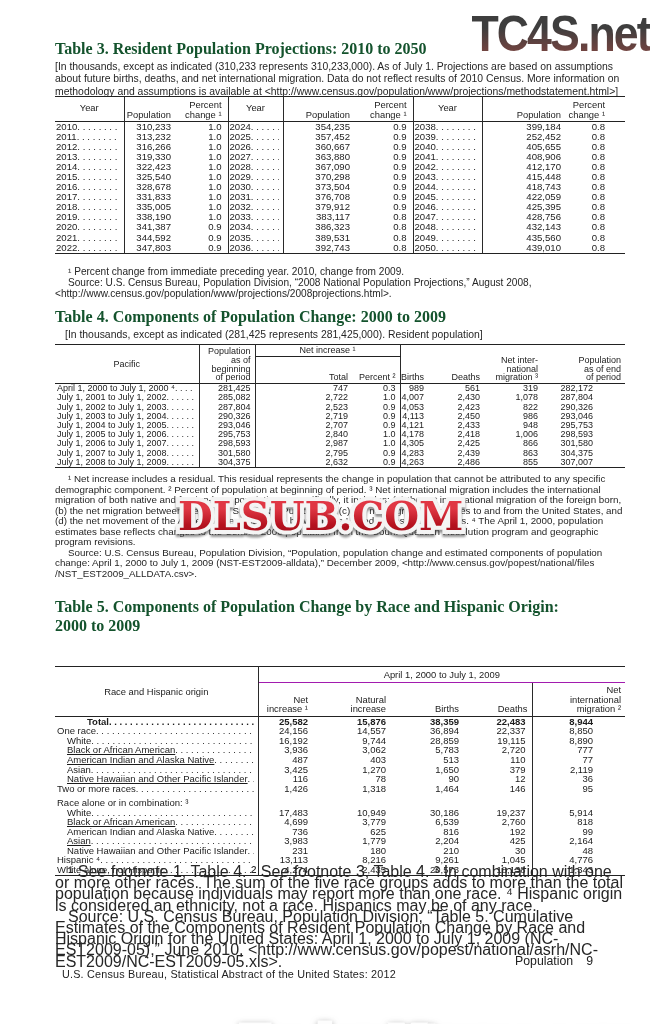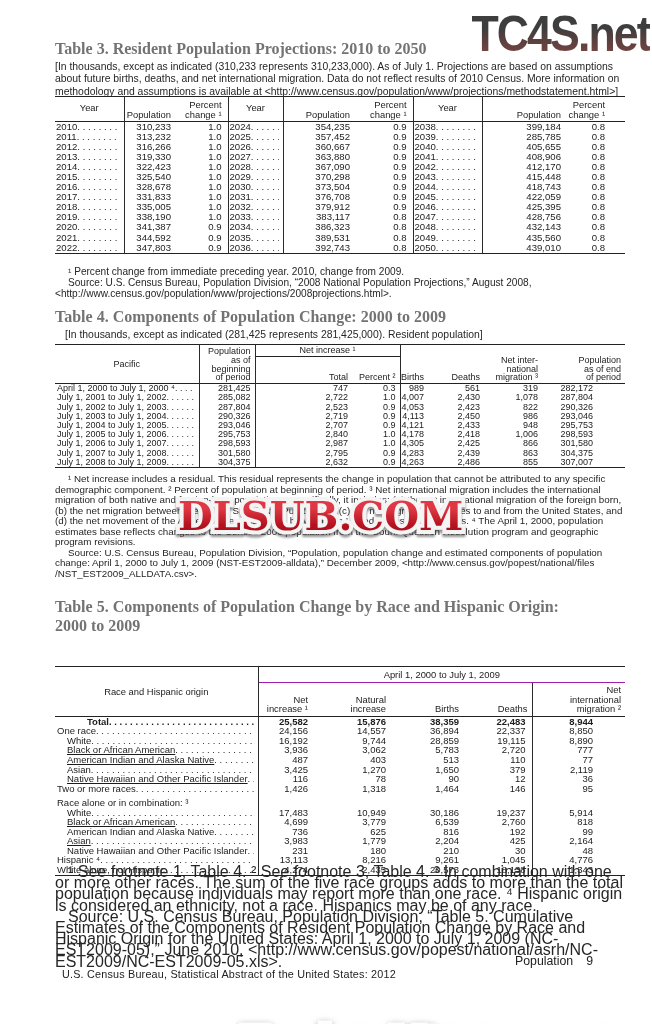--- a/index.html
+++ b/index.html
@@ -1,21 +1,21 @@
 <!DOCTYPE html>
 <html><head>
 <meta charset="utf-8">
 <style>
   html,body{margin:0;padding:0;background:#e8e8e8;}
   .page{position:relative;width:652px;height:1024px;background:#ffffff;overflow:hidden;
         font-family:"Liberation Sans",sans-serif;color:#1c1c1c;}
   .abs{position:absolute;}
 
   
-  .sec-title{font-family:"Liberation Serif",serif;font-weight:bold;font-size:16px;line-height:18.5px;color:#737373;white-space:nowrap;}
+  .sec-title{font-family:"Liberation Serif",serif;font-weight:bold;font-size:16px;line-height:18.5px;color:#14532d;white-space:nowrap;}
   .note{font-size:10.4px;line-height:12.4px;color:#262626;}
   .fn{color:#262626;}
   .fn p{margin:0;text-indent:13px;}
 
   
   table{border-collapse:collapse;table-layout:fixed;width:570px;border-top:1px solid #222;border-bottom:1.5px solid #222;}
   thead{border-bottom:1.5px solid #222;}
   th,td{padding:0;font-weight:normal;vertical-align:bottom;}
   .num{text-align:right;}
   .vr{border-right:1px solid #2a2a2a;}
@@ -156,21 +156,21 @@
               </div>
             </td>
             <td class="num p2">357,452</td>
             <td class="num p6 vr">0.9</td>
             <td class="ycell vr">
               <div class="lc">
                 <span class="lbl">2039</span>
                 <span class="dots"></span>
               </div>
             </td>
-            <td class="num p2">285,785</td>
+            <td class="num p2">252,452</td>
             <td class="num p20">0.8</td>
           </tr>
 
           <tr>
             <td class="ycell vr">
               <div class="lc">
                 <span class="lbl">2012</span>
                 <span class="dots"></span>
               </div>
             </td>

